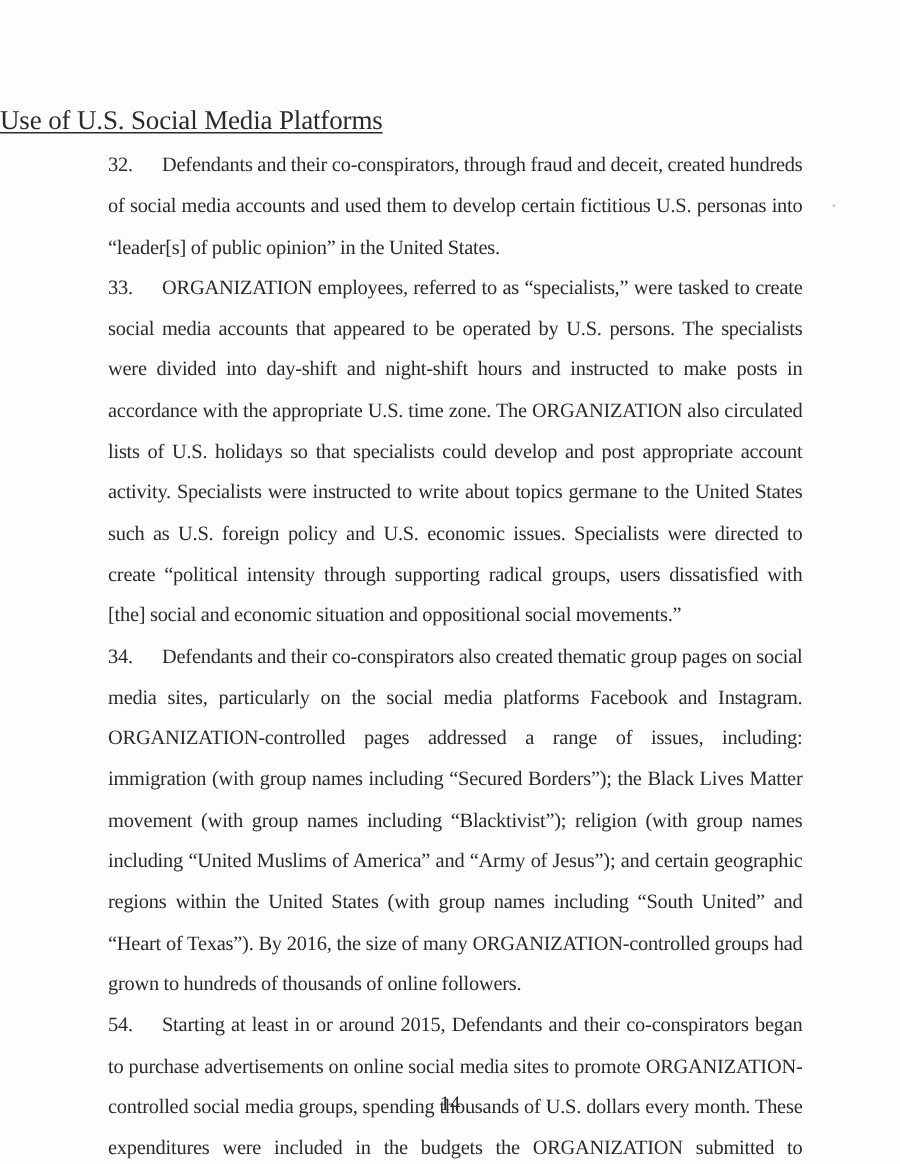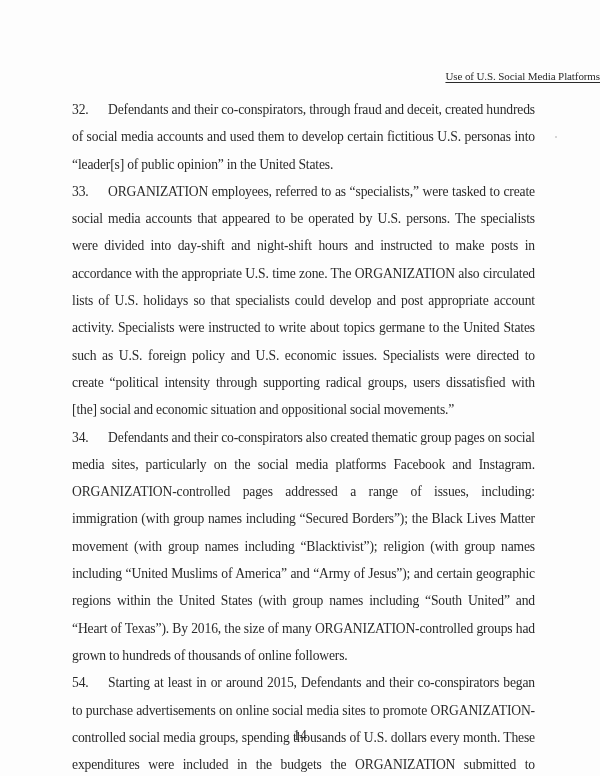--- a/index.html
+++ b/index.html
@@ -19,22 +19,22 @@
       position: absolute;
       left: 0; top: 0;
       width: 600px; height: 776px;
       background: #fdfdfd;
     }
     .heading {
       position: absolute;
       top: 70px;
       left: 0;
       width: 600px;
-      text-align: right;
-      font-size: 11px;
+      text-align: left;
+      font-size: 18px;
       text-decoration: underline;
       text-underline-offset: 2px;
       letter-spacing: -0.1px;
     }
     .body-text {
       position: absolute;
       left: 72px;
       top: 96px;
       width: 463px;
       font-size: 13.6px;

